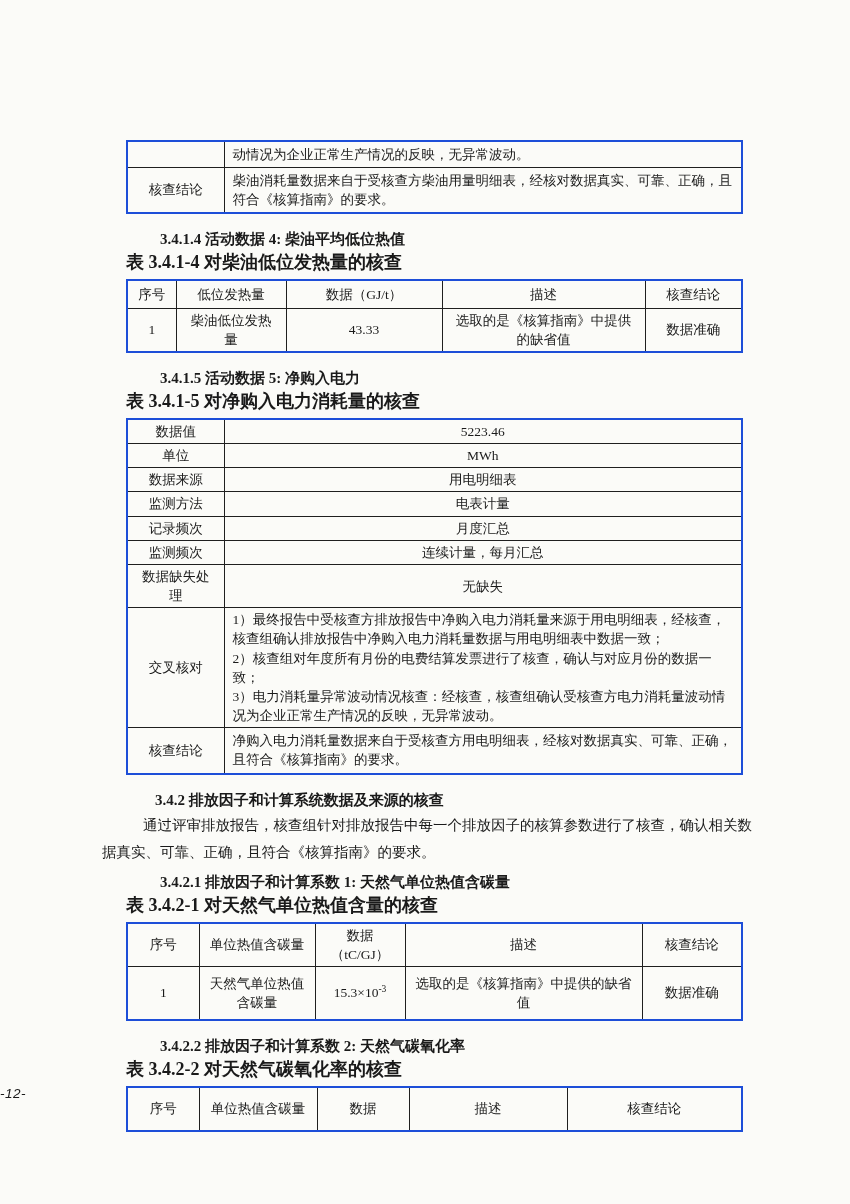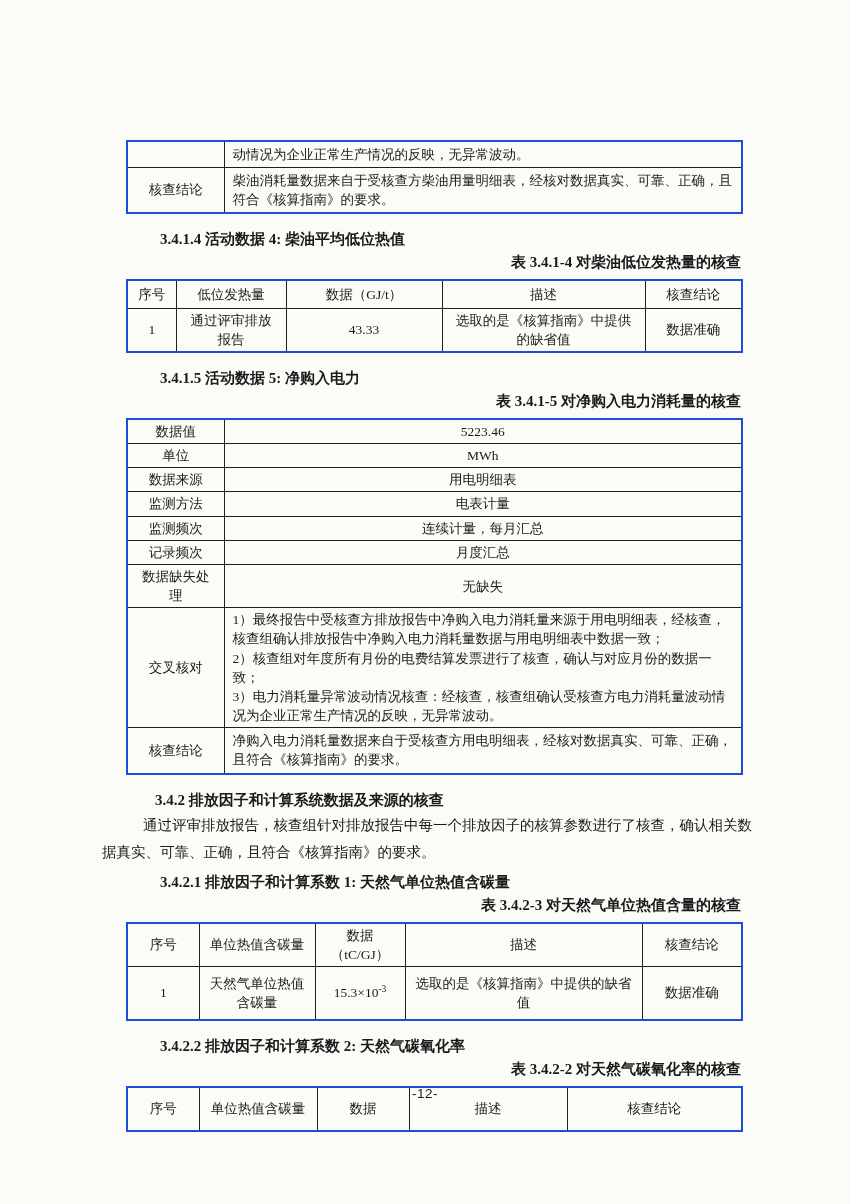--- a/index.html
+++ b/index.html
@@ -33,46 +33,46 @@
   td.lft{text-align:left;padding:3px 10px;}
   .hline{margin:0;padding:0;}
   h3.hd{
     font-size:15px;
     font-weight:bold;
     margin:0 0 0 34px;
     line-height:20px;
     font-family:Liberation Serif, serif;
   }
   .caption{
-    font-size:15px;
+    font-size:18px;
     font-weight:bold;
-    text-align:right;
+    text-align:left;
     width:615px;
     line-height:20px;
     margin-top:3px;
   }
   .sect{margin-top:15px;}
   .tblwrap{margin-top:7px;}
   .para-block{margin-left:-24px;width:650px;}
   .para-block h3.hd{margin-left:53px;}
   .para{
     font-size:14.5px;
     line-height:27px;
     text-align:justify;
     text-indent:41px;
     margin:2px 0 0 0;
   }
   sup.exp{font-size:9.5px;line-height:1;}
   .pagenum{
     position:absolute;
     top:1086px;left:0;right:0;
-    text-align:center;
     font-size:13.5px;
     font-family:"Liberation Sans","DejaVu Sans",sans-serif;
     letter-spacing:.5px;
+    font-style:italic;
   }
   
   .kv col.c1{width:97px;} .kv col.c2{width:518px;}
   .t4 col.c1{width:49px;} .t4 col.c2{width:110px;} .t4 col.c3{width:156px;} .t4 col.c4{width:203px;} .t4 col.c5{width:97px;}
   .t21 col.c1{width:72px;} .t21 col.c2{width:116px;} .t21 col.c3{width:90px;} .t21 col.c4{width:237px;} .t21 col.c5{width:100px;}
   .t22 col.c1{width:72px;} .t22 col.c2{width:118px;} .t22 col.c3{width:92px;} .t22 col.c4{width:158px;} .t22 col.c5{width:175px;}
 </style>
 </head>
 <body>
 
@@ -111,21 +111,21 @@
           <tbody>
               <tr style="height:28px;">
             <td class="ctr">序号</td>
             <td class="ctr">低位发热量</td>
             <td class="ctr">数据（GJ/t）</td>
             <td class="ctr">描述</td>
             <td class="ctr">核查结论</td>
           </tr>
           <tr style="height:44px;">
             <td class="ctr">1</td>
-            <td class="ctr">通过评审排放报告</td>
+            <td class="ctr">柴油低位发热量</td>
             <td class="ctr">43.33</td>
             <td class="ctr">选取的是《核算指南》中提供的缺省值</td>
             <td class="ctr">数据准确</td>
           </tr>
         </tbody>
           </table>
       </div>
     </div>
 
     <div class="sect">
@@ -148,26 +148,26 @@
           </tr>
           <tr style="height:23px;">
             <td class="lbl">数据来源</td>
             <td class="ctr">用电明细表</td>
           </tr>
           <tr style="height:23px;">
             <td class="lbl">监测方法</td>
             <td class="ctr">电表计量</td>
           </tr>
           <tr style="height:23px;">
+            <td class="lbl">记录频次</td>
+            <td class="ctr">月度汇总</td>
+          </tr>
+          <tr style="height:23px;">
             <td class="lbl">监测频次</td>
             <td class="ctr">连续计量，每月汇总</td>
-          </tr>
-          <tr style="height:23px;">
-            <td class="lbl">记录频次</td>
-            <td class="ctr">月度汇总</td>
           </tr>
           <tr style="height:23px;">
             <td class="lbl">数据缺失处理</td>
             <td class="ctr">无缺失</td>
           </tr>
           <tr style="height:114px;">
             <td class="lbl">交叉核对</td>
             <td class="lft">
               <div class="hline">1）最终报告中受核查方排放报告中净购入电力消耗量来源于用电明细表，经核查，核查组确认排放报告中净购入电力消耗量数据与用电明细表中数据一致；</div>
               <div class="hline">2）核查组对年度所有月份的电费结算发票进行了核查，确认与对应月份的数据一致；</div>
@@ -183,21 +183,21 @@
       </div>
     </div>
 
     <div class="sect para-block">
       <h3 class="hd">3.4.2 排放因子和计算系统数据及来源的核查</h3>
       <p class="para">通过评审排放报告，核查组针对排放报告中每一个排放因子的核算参数进行了核查，确认相关数据真实、可靠、正确，且符合《核算指南》的要求。</p>
     </div>
 
     <div class="sect" style="margin-top:6px;">
       <h3 class="hd">3.4.2.1 排放因子和计算系数 1: 天然气单位热值含碳量</h3>
-      <div class="caption">表 3.4.2-3 对天然气单位热值含量的核查</div>
+      <div class="caption">表 3.4.2-1 对天然气单位热值含量的核查</div>
       <div class="tblwrap">
         <table class="tbl t21">
           <colgroup>
               <col class="c1">
               <col class="c2">
               <col class="c3">
               <col class="c4">
               <col class="c5">
             </colgroup>
           <tbody>

